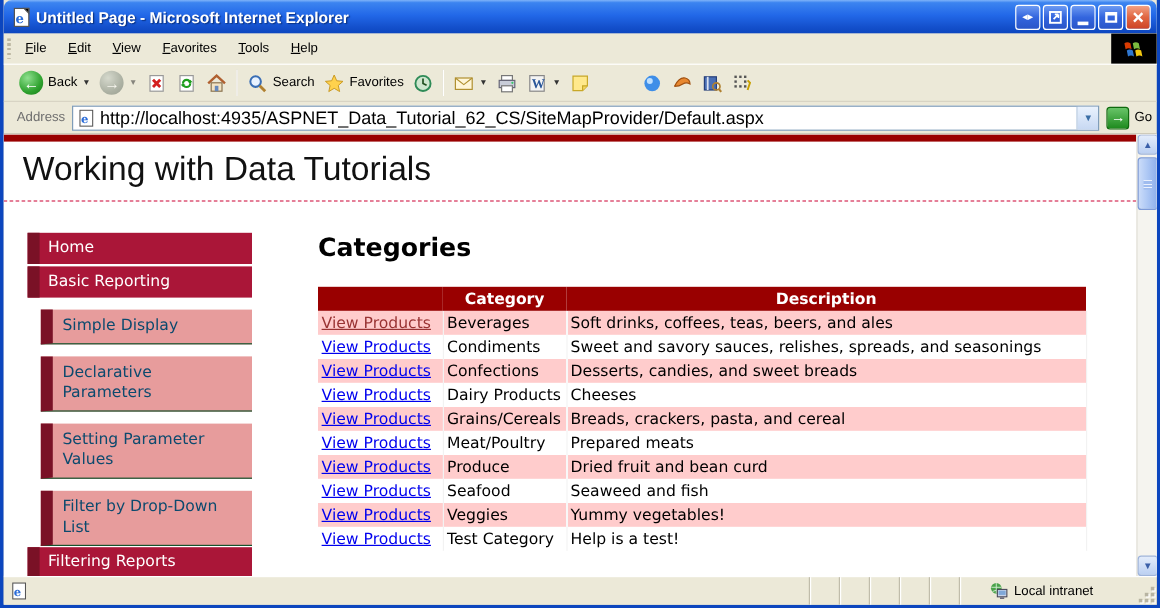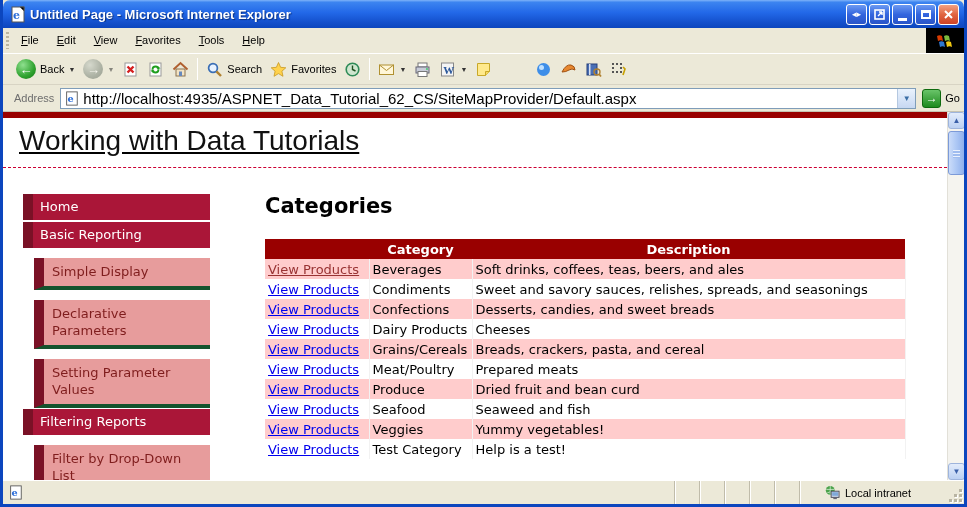--- a/index.html
+++ b/index.html
@@ -58,33 +58,33 @@
   .addr-drop{ width:18px; height:19px; flex:none; display:flex; align-items:center; justify-content:center;
     background:linear-gradient(180deg,#E9F2FD,#C7D8F2); border-left:1px solid #B5C8E0; color:#3A6EA5; font-size:8px; }
   .go-btn{ display:flex; align-items:center; gap:4px; margin-left:6px; font-size:11px; }
   .go-ic{ width:19px; height:19px; border-radius:3px; background:linear-gradient(180deg,#69C469,#1E8A1E); border:1px solid #0E6A0E;
     color:#fff; display:flex; align-items:center; justify-content:center; font-weight:bold; font-size:12px; }
 
   
   .content{ flex:1; position:relative; background:#fff; overflow:hidden; }
   .page{ position:absolute; left:0; top:0; right:17px; bottom:0; overflow:hidden; }
   .red-strip{ height:6px; background:var(--maroon); }
-  .page-header{ display:flex; align-items:center; justify-content:space-between; padding:7px 18px 10px 16px; border-bottom:1px dashed #CC0033;text-decoration:underline; }
+  .page-header{ display:flex; align-items:center; justify-content:space-between; padding:7px 18px 10px 16px; border-bottom:1px dashed #CC0033; }
   .site-title{ font-size:28px; color:#111; letter-spacing:0px; font-family:"Liberation Sans",sans-serif; }
   .breadcrumb{ font-family:"DejaVu Sans",sans-serif; font-size:13px; font-weight:bold; color:#000; white-space:nowrap; }
   .breadcrumb a{ color:var(--maroon); text-decoration:underline; cursor:pointer; }
   .page-body{ display:flex; padding-top:26px; font-family:"DejaVu Sans",sans-serif; }
 
   
   .sidebar{ width:187px; margin-left:20px; flex:none; }
   .nav-item{ margin-bottom:2px; cursor:pointer; }
   .nav-item.lv1{ background:var(--crimson); border-left:10px solid var(--darkstrip); color:#fff;
     font-size:13px; padding:5px 6px 6px 7px; }
   .nav-item.lv2{ margin-left:11px; background:var(--pink-item); border-left:10px solid var(--darkstrip);
-    color:#7f1d1d; font-size:13px; padding:5px 6px 6px 8px; line-height:17px; margin-bottom:1px; border-bottom:4px solid #14532d;margin-top:10px; }
+    color:#0c4a6e; font-size:13px; padding:5px 6px 6px 8px; line-height:17px; margin-bottom:1px; border-bottom:1px solid #14532d;margin-top:10px; }
 
   
   .main{ margin-left:55px; flex:1; min-width:0; }
   .cat-heading{ font-size:21px; font-weight:bold; color:#000; margin-bottom:21px; }
   table.grid{ border-collapse:collapse; table-layout:fixed; width:640px; font-size:13px; }
   table.grid th{ background:var(--maroon); color:#fff; font-weight:bold; text-align:center; height:20px; padding:1px 2px; }
   table.grid td{ height:20px; padding:1px 3px; white-space:nowrap; overflow:hidden; border-right:1px solid rgba(0,0,0,0.05); }
   table.grid tr:nth-child(even) td{ background:var(--pink-row); }
   table.grid a{ color:#0000EE; text-decoration:underline; cursor:pointer; }
   table.grid tr.visited a{ color:#993333; }
@@ -305,22 +305,22 @@
       </div>
 
       <div class="page-body">
 
         <div class="sidebar">
           <div class="nav-item lv1">Home</div>
           <div class="nav-item lv1">Basic Reporting</div>
           <div class="nav-item lv2">Simple Display</div>
           <div class="nav-item lv2">Declarative Parameters</div>
           <div class="nav-item lv2">Setting Parameter Values</div>
+          <div class="nav-item lv2">Filter by Drop-Down List</div>
           <div class="nav-item lv1">Filtering Reports</div>
-          <div class="nav-item lv2">Filter by Drop-Down List</div>
           <div class="nav-item lv2">Master-Details-Details</div>
         </div>
 
         <div class="main">
           <div class="cat-heading">Categories</div>
           <table class="grid">
             <colgroup>
                 <col class="col1">
                 <col class="col2">
                 <col class="col3">

